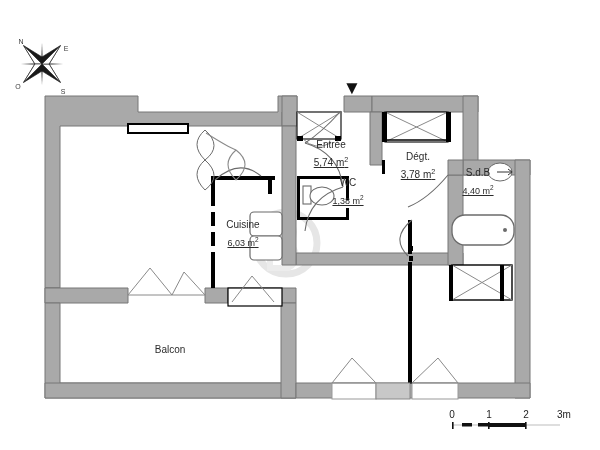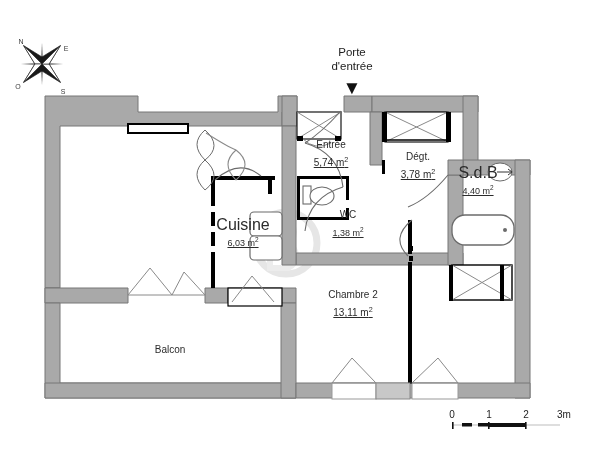--- a/index.html
+++ b/index.html
@@ -34,21 +34,21 @@
   }
   .room-name {
     font-size: 10px;
     line-height: 14px;
   }
   .room-area {
     font-size: 10px;
     line-height: 16px;
     text-decoration: underline;
   }
-  .room-name.small { font-size: 16px; }
+  .room-name.small { font-size: 10px; }
   .room-area.small { font-size: 9px; }
   .sup { font-size: 0.72em; vertical-align: super; }
   .door-note {
     font-size: 11.5px;
     line-height: 13.5px;
     color: #1d1d1d;
   }
   .scale-label {
     position: absolute;
     font-size: 10px;
@@ -285,61 +285,53 @@
       <rect x="452" y="422" width="1.6" height="7" fill="#111111"></rect>
       <rect x="462" y="423" width="10" height="3.5" fill="#111111"></rect>
       <rect x="478" y="423" width="10" height="3.5" fill="#111111"></rect>
       <rect x="488" y="422" width="1.6" height="7" fill="#111111"></rect>
       <rect x="489" y="423" width="36" height="4" fill="#111111"></rect>
       <rect x="525" y="422" width="1.6" height="7" fill="#111111"></rect>
     </g>
 
   </svg>
 
-  <div class="lbl door-note" style="left:352px; top:46px;">
-    <div>Porte</div>
-    <div>d'entrée</div>
-  </div>
   <div class="arrow-glyph" style="left:352px; top:78px;">▼</div>
 
   <div class="compass-letter" style="left:21px; top:41px;">N</div>
   <div class="compass-letter" style="left:66px; top:48px;">E</div>
   <div class="compass-letter" style="left:18px; top:86px;">O</div>
   <div class="compass-letter" style="left:63px; top:91px;">S</div>
 
 
   <div class="lbl" style="left:243px; top:218px;">
     <div class="room-name small">Cuisine</div>
     <div class="room-area small"><span>6,03 m</span><span class="sup">2</span></div>
   </div>
 
   <div class="lbl" style="left:331px; top:138px;">
     <div class="room-name">Entrée</div>
     <div class="room-area"><span>5,74 m</span><span class="sup">2</span></div>
   </div>
 
-  <div class="lbl" style="left:348px; top:176px;margin-top:32px;">
+  <div class="lbl" style="left:348px; top:176px;">
     <div class="room-name">WC</div>
     <div class="room-area small"><span>1,38 m</span><span class="sup">2</span></div>
   </div>
 
   <div class="lbl" style="left:418px; top:150px;">
     <div class="room-name">Dégt.</div>
     <div class="room-area"><span>3,78 m</span><span class="sup">2</span></div>
   </div>
 
   <div class="lbl" style="left:478px; top:166px;">
     <div class="room-name small">S.d.B</div>
     <div class="room-area small"><span>4,40 m</span><span class="sup">2</span></div>
   </div>
 
-  <div class="lbl" style="left:353px; top:288px;">
-    <div class="room-name">Chambre 2</div>
-    <div class="room-area"><span>13,11 m</span><span class="sup">2</span></div>
-  </div>
 
 
   <div class="lbl" style="left:170px; top:343px;">
     <div class="room-name">Balcon</div>
   </div>
 
   <div class="scale-label" style="left:452px; top:409px;">0</div>
   <div class="scale-label" style="left:489px; top:409px;">1</div>
   <div class="scale-label" style="left:526px; top:409px;">2</div>
   <div class="scale-label" style="left:564px; top:409px;">3m</div>

